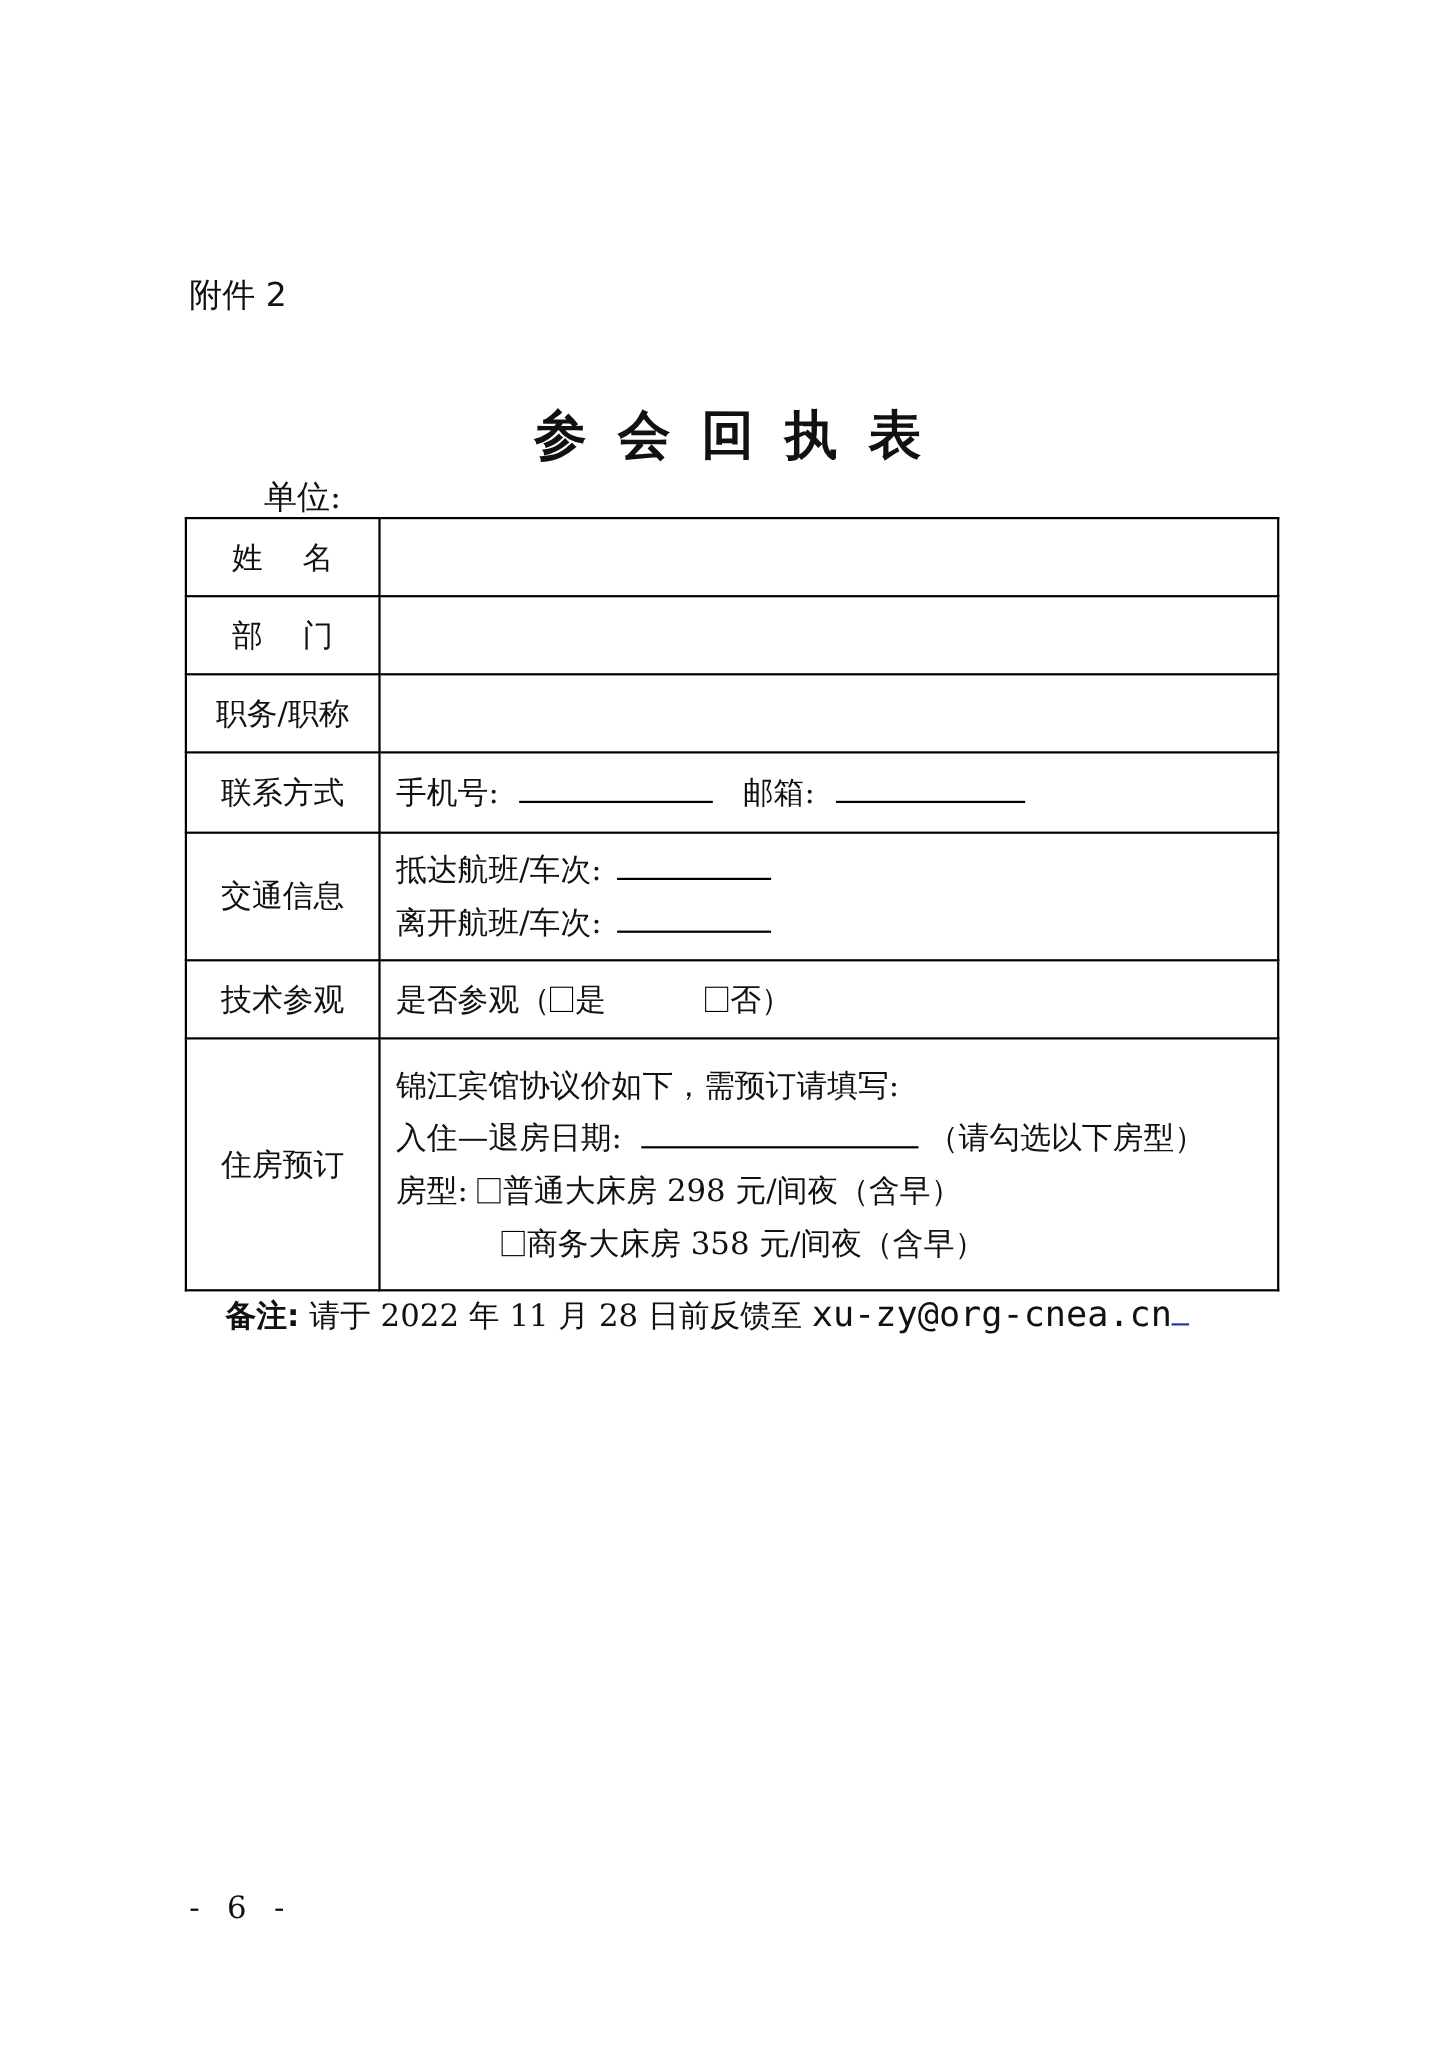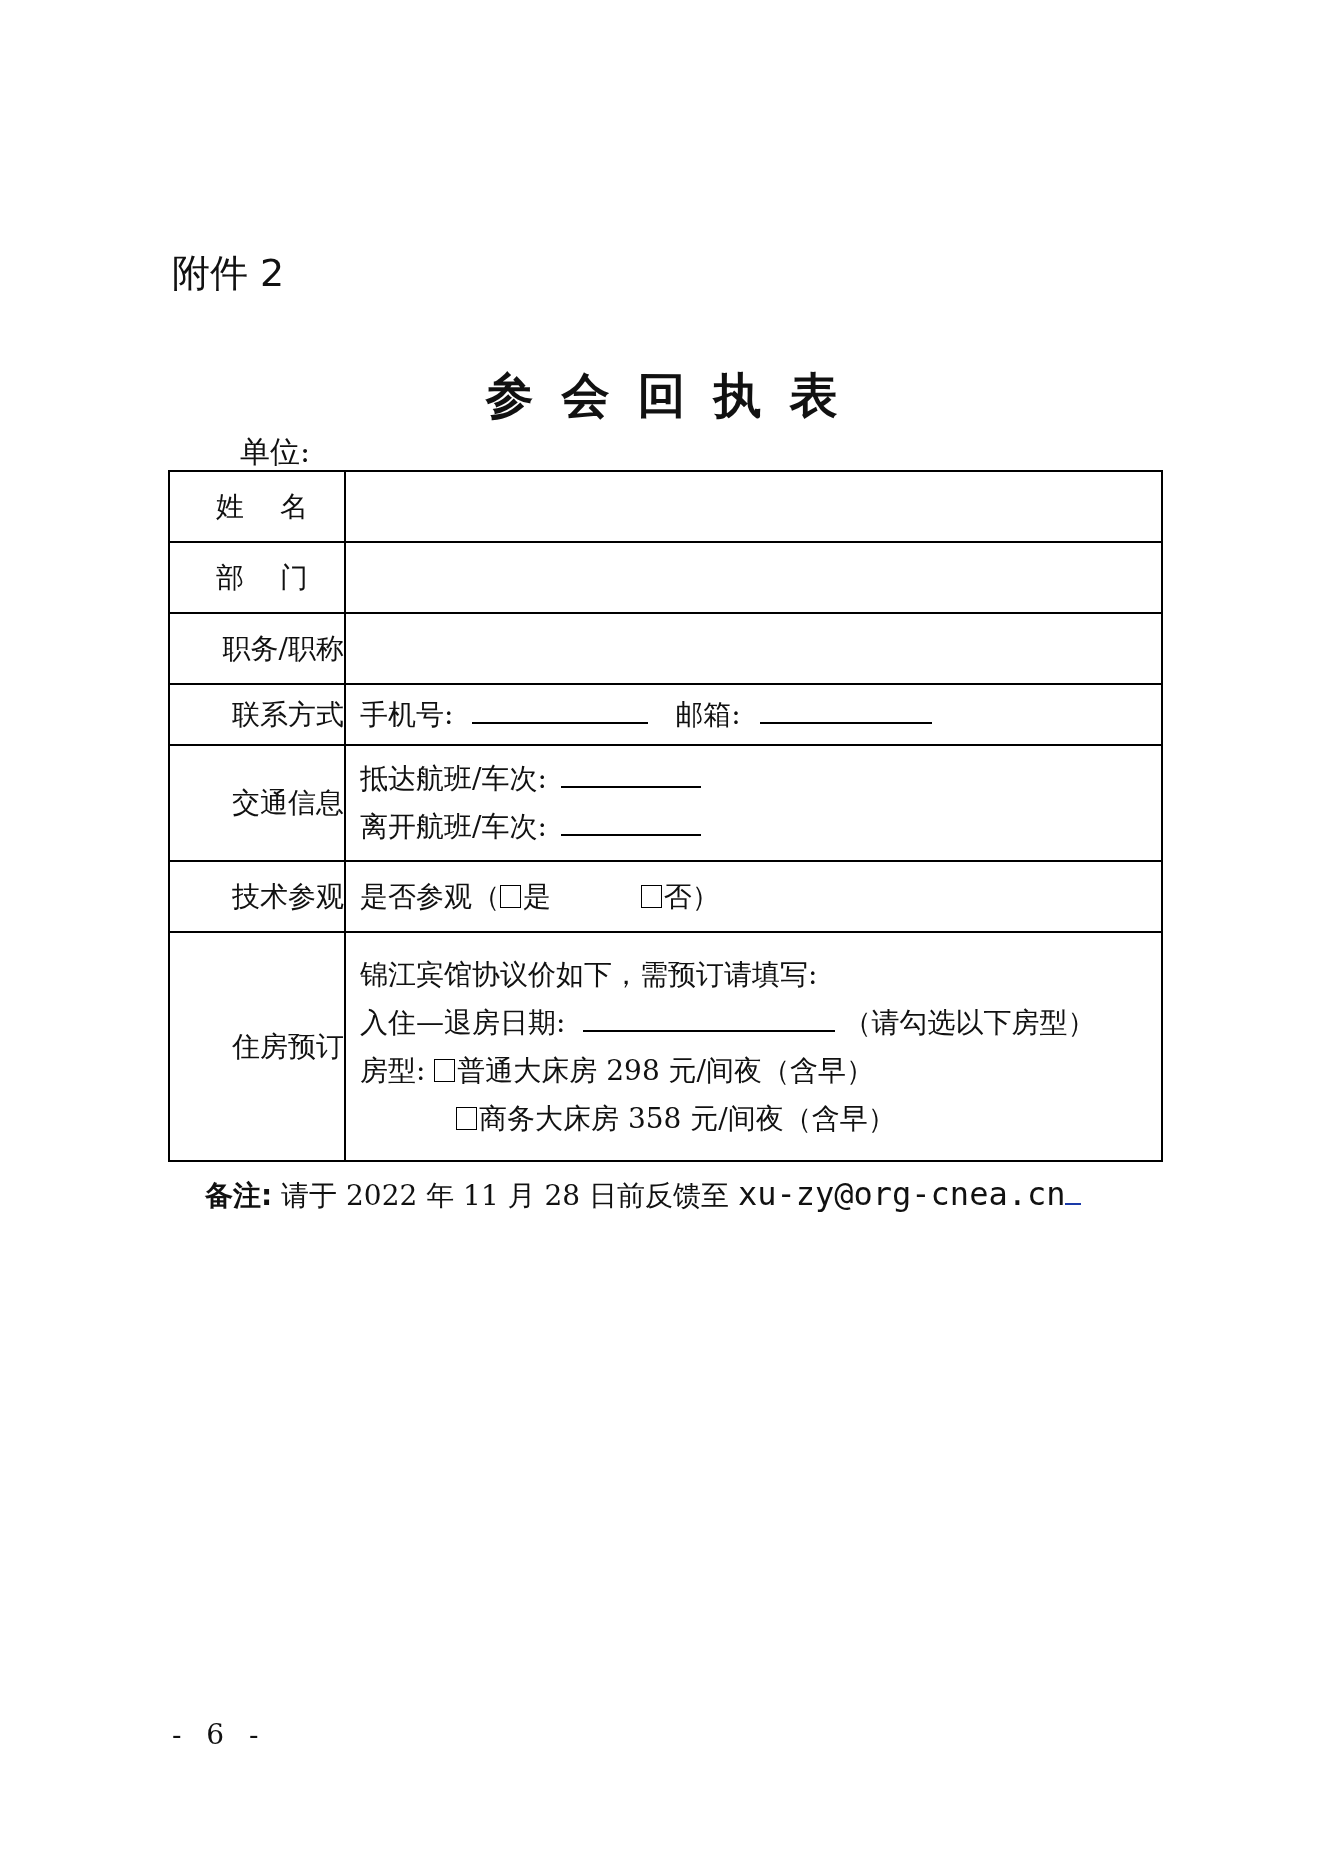--- a/index.html
+++ b/index.html
@@ -1,26 +1,26 @@
 <!DOCTYPE html>
 <html><head>
 <meta charset="utf-8">
 <style>
   html, body { margin: 0; padding: 0; background: #ffffff; }
   body { width: 1323px; height: 1871px; position: relative; overflow: hidden;
          font-family: "DejaVu Serif", "Liberation Serif", serif; color: #111; }
-  .attach { position: absolute; left: 172px; top: 248px; font-size: 38px;
+  .attach { position: absolute; left: 172px; top: 248px; font-size: 30px;
             font-family: "DejaVu Sans", "Liberation Sans", sans-serif; font-weight: 500; }
   .title { position: absolute; left: 0; width: 1323px; top: 346px; text-align: center;
            font-size: 48px; font-weight: bold; letter-spacing: 28px; padding-left: 28px; box-sizing: border-box; margin-top: 18px; }
   .unit { position: absolute; left: 240px; top: 432px; font-size: 30px; }
   table.form { position: absolute; left: 168px; top: 470px; width: 995px;
                border-collapse: collapse; font-size: 28px; }
   table.form td { border: 2.5px solid #000; padding: 0; vertical-align: middle; }
-  td.label { width: 174px; text-align: right; }
+  td.label { width: 174px; text-align: center; }
   td.value { padding-left: 14px !important; }
   .sp { letter-spacing: 36px; padding-left: 36px; }
   .line { display: block; line-height: 48px; }
   .blank { display: inline-block; border-bottom: 2.5px solid #000; vertical-align: baseline; height: 20px; }
   .box { display: inline-block; width: 19px; height: 21px; border: 1.5px solid #000; vertical-align: -2px; margin-right: 2px; }
   .note { position: absolute; left: 205px; top: 1175px; font-size: 28px; }
   .note b { font-family: "DejaVu Sans", "Liberation Sans", sans-serif; }
   .mail { font-family: "DejaVu Sans Mono", "Liberation Mono", monospace; font-size: 32px; }
   .cursor { display: inline-block; width: 16px; border-bottom: 2.5px solid #1a3aa8; height: 22px; }
   .pagenum { position: absolute; left: 172px; top: 1718px; font-size: 28px; letter-spacing: 8px; }
@@ -39,21 +39,21 @@
     <td class="value"></td>
   </tr>
   <tr style="height:71px">
     <td class="label"><span class="sp">部门</span></td>
     <td class="value"></td>
   </tr>
   <tr style="height:71px">
     <td class="label">职务/职称</td>
     <td class="value"></td>
   </tr>
-  <tr style="height:61px">
+  <tr style="height:73px">
     <td class="label">联系方式</td>
     <td class="value">
       <span>手机号:</span>
       <span class="blank" style="width:176px;margin:0 18px 0 10px"></span>
       <span>邮箱:</span>
       <span class="blank" style="width:172px;margin-left:10px"></span>
     </td>
   </tr>
   <tr style="height:116px">
     <td class="label">交通信息</td>

